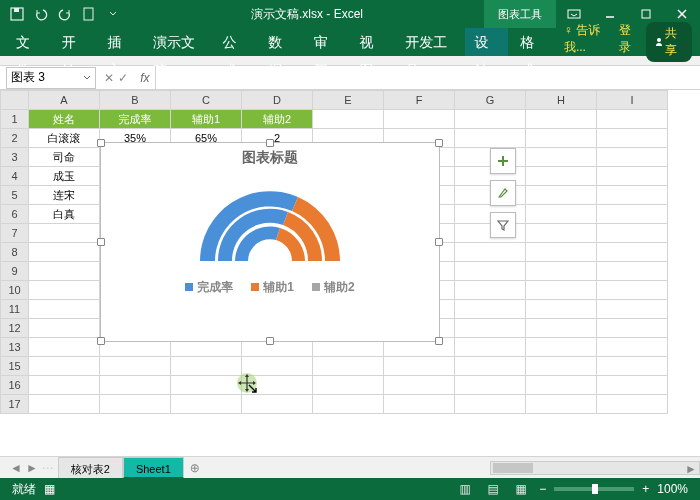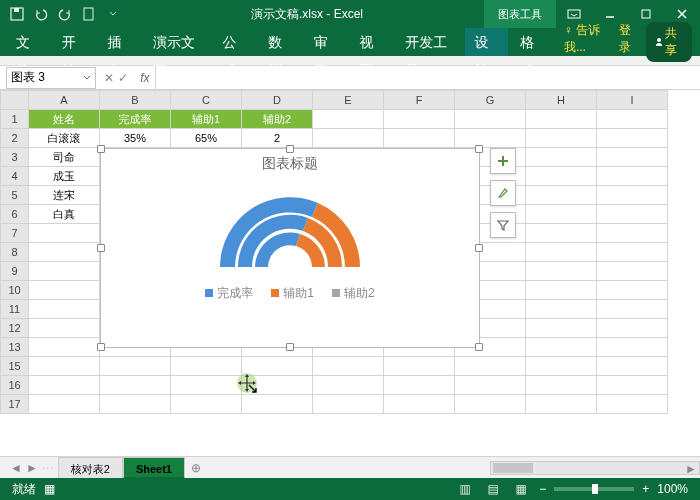--- a/index.html
+++ b/index.html
@@ -22,36 +22,36 @@
 .fx-btns { display:flex; gap:4px; padding:0 6px; color:#888; }
 .fx-label { font-style:italic; color:#666; padding:0 6px;}
 .formula-bar { flex:1; border-left:1px solid #d4d4d4; height:100%; }
 .sheet-wrap { position:relative; background:#fff; }
 .grid { border-collapse:collapse; table-layout:fixed; }
 .grid th,.grid td { border:1px solid #d4d4d4; height:19px; font-size:11px; font-weight:normal; text-align:center; background:#fff; overflow:hidden; }
 .grid th { background:#e6e6e6; color:#444; }
 .col-rowh { width:28px; }
 .col-w { width:71px; }
 .hdr-green { background:#7dba3c !important; color:#fff; }
-.chart-obj { position:absolute; left:100px; top:58px; width:380px; height:200px; background:#fff; border:1px solid #bcbcbc; }
+.chart-obj { position:absolute; left:100px; top:52px; width:340px; height:200px; background:#fff; border:1px solid #bcbcbc;font-weight:bold; }
 .handle { position:absolute; width:8px; height:8px; border:1px solid #868686; background:#fff; border-radius:1px;}
 .h-tl{left:-4px;top:-4px}.h-tr{right:-4px;top:-4px}.h-bl{left:-4px;bottom:-4px}.h-br{right:-4px;bottom:-4px}
 .h-t{left:50%;top:-4px;margin-left:-4px}.h-b{left:50%;bottom:-4px;margin-left:-4px}
 .h-l{left:-4px;top:50%;margin-top:-4px}.h-r{right:-4px;top:50%;margin-top:-4px}
 .chart-title { text-align:center; color:#666; font-size:14px; padding-top:6px;}
 .chart-svg-wrap { display:flex; justify-content:center; padding-top:4px;}
 .legend { display:flex; justify-content:center; gap:18px; font-size:10px; color:#888; padding:8px 0;}
 .lg-sw { display:inline-block; width:8px; height:8px; margin-right:4px;}
 .side-btns { position:absolute; left:490px; top:58px; display:flex; flex-direction:column; gap:6px;}
 .side-btn { width:26px; height:26px; border:1px solid #bcbcbc; background:#fff; display:flex; align-items:center; justify-content:center; color:#598f3f; box-shadow:0 1px 2px rgba(0,0,0,.15);}
 .cursor-move { position:absolute; left:236px; top:282px; pointer-events:none;}
 .sheet-tabs { position:absolute; bottom:22px; left:0; right:0; height:22px; background:#f1f1f1; border-top:1px solid #d4d4d4; display:flex; align-items:center; padding-left:6px; gap:0;}
 .stab-nav { display:flex; gap:4px; color:#888; padding:0 4px;}
 .stab { padding:0 12px; height:22px; line-height:22px; background:#e6e6e6; border:1px solid #ccc; border-bottom:none; font-size:11px;}
-.stab.active { background:#15803d; border-bottom:2px solid #0c6b3d; font-weight:bold;}
+.stab.active { background:#14b8a6; border-bottom:2px solid #0c6b3d; font-weight:normal;}
 .add-sheet { width:22px; text-align:center; color:#888;}
 .hscroll { margin-left:auto; width:210px; height:14px; background:#e6e6e6; border:1px solid #ccc; position:relative;}
 .hst { position:absolute; left:2px; top:1px; width:40px; height:10px; background:#c6c6c6;}
 .statusbar { position:absolute; bottom:0; left:0; right:0; height:22px; background:#0c6b3d; color:#fff; display:flex; align-items:center; padding:0 12px; font-size:11px;}
 .status-right { margin-left:auto; display:flex; align-items:center; gap:8px;}
 .view-btn { width:20px; height:16px; display:flex; align-items:center; justify-content:center; opacity:.85;}
 .zoom-slider { width:80px; height:4px; background:#4a9b6f; position:relative;}
 .zoom-th { position:absolute; left:38px; top:-3px; width:6px; height:10px; background:#fff;}
 </style>
 </head>

